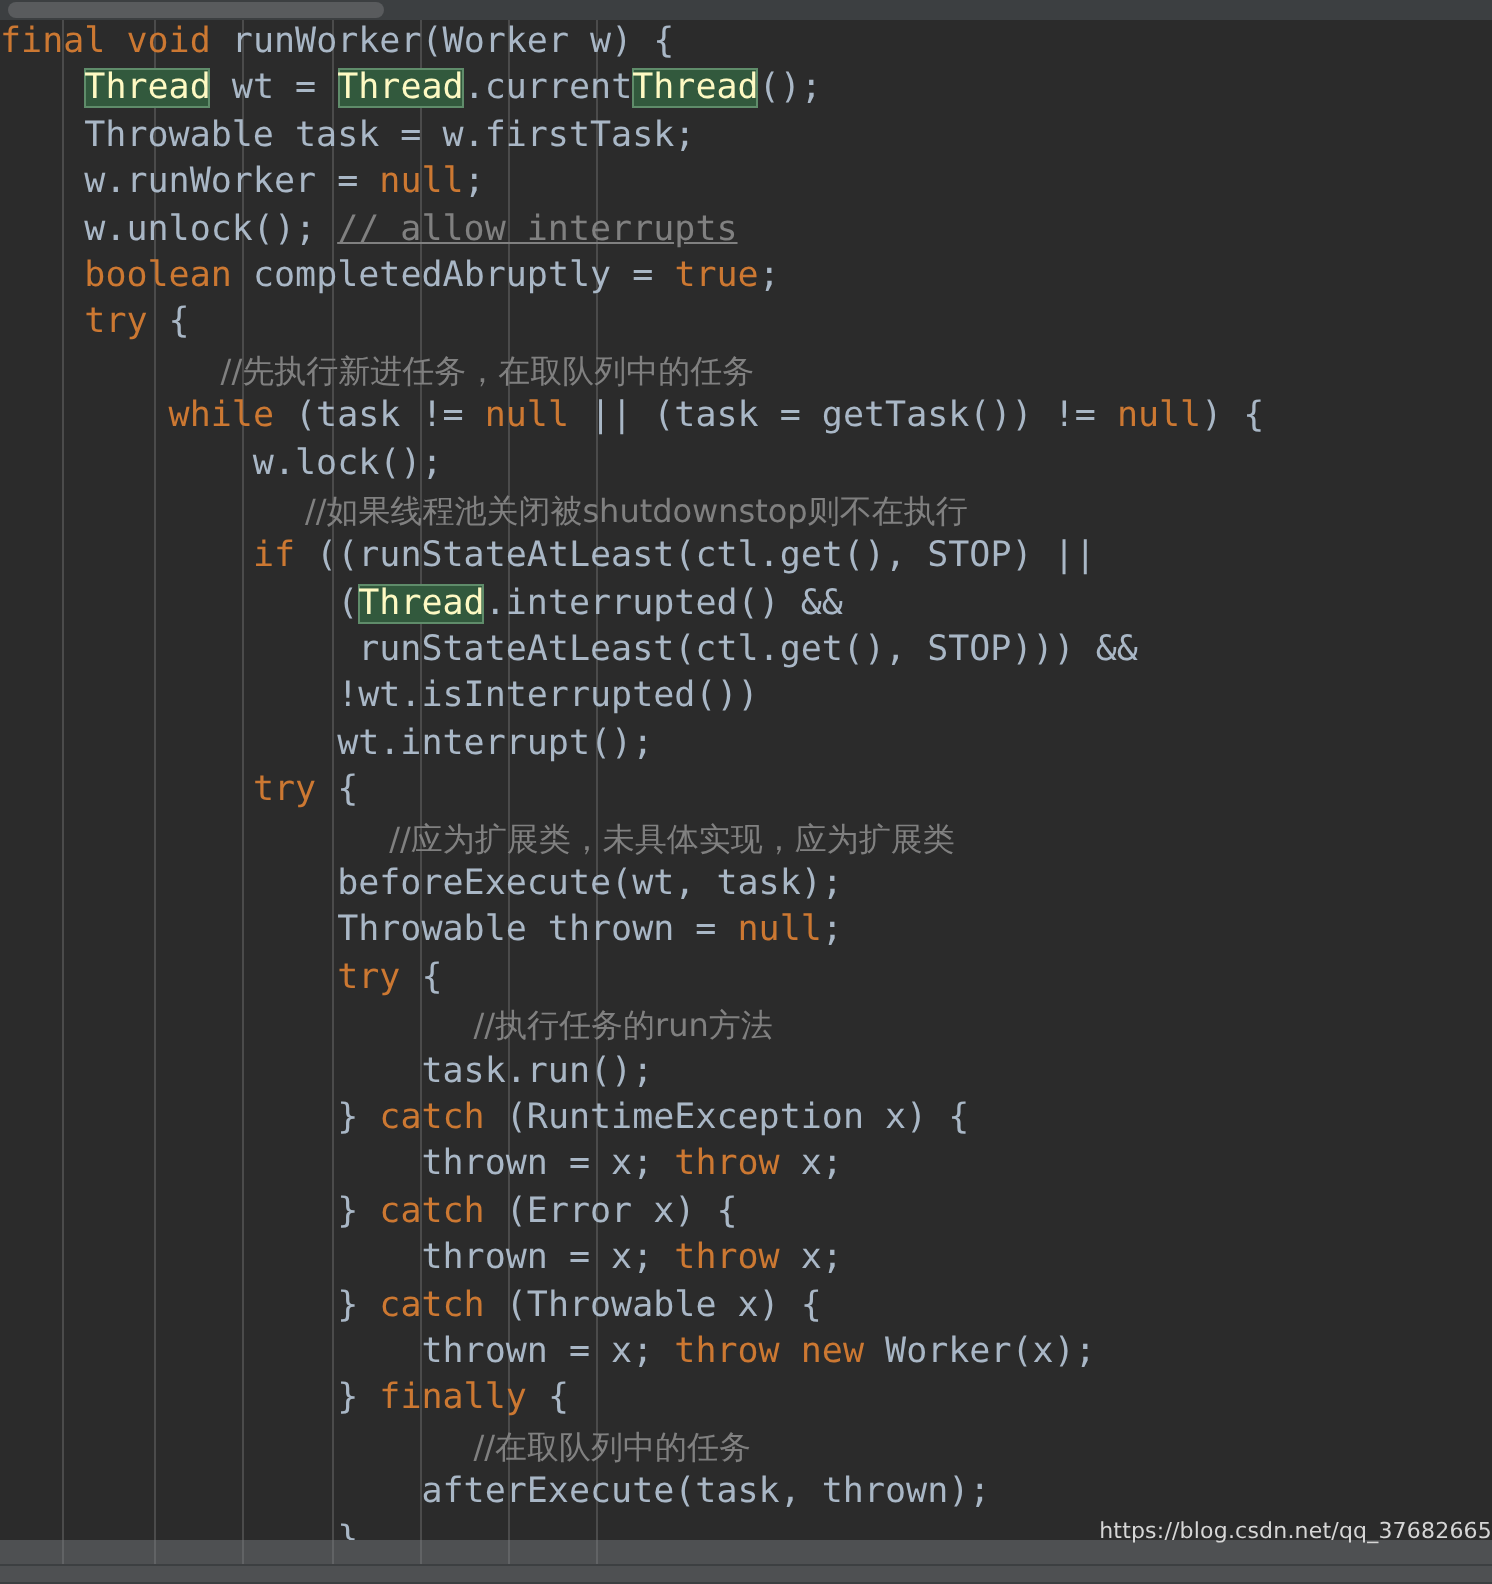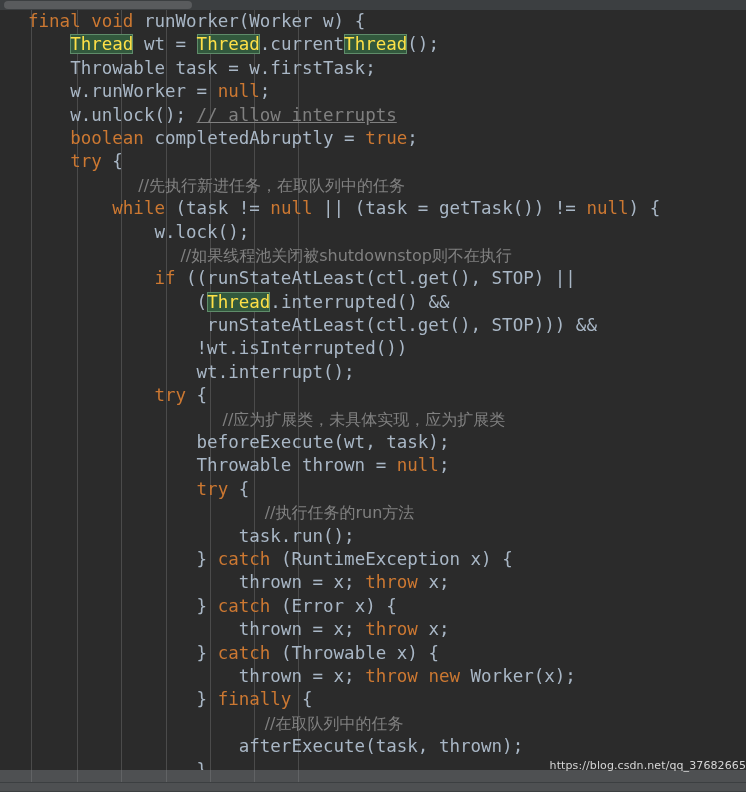--- a/index.html
+++ b/index.html
@@ -62,32 +62,31 @@
     left: 0;
     right: 0;
   }
   .code-line {
     height: 23.4px;
     line-height: 23.4px;
     font-size: 17.5px;
     white-space: pre;
     color: #A9B7C6;
     letter-spacing: 0px;
-    padding-left: 28px;
   }
   .tok { white-space: pre; }
   .kw   { color: #CC7832; }
   .id   { color: #A9B7C6; }
   .cmt  { color: #808080; font-family: "DejaVu Sans Mono", "Liberation Mono", monospace; text-decoration: underline; }
   .cmt-cjk { color: #808080; font-family: "DejaVu Sans", "Liberation Sans", sans-serif; font-size: 16px; margin-left: 26px; }
   .punc { color: #A9B7C6; }
   .hl {
     background: #32593D;
     box-shadow: inset 0 0 0 1px #5F8C6A;
-    color: #fde047;
+    color: #fef9c3;
   }
 
   
   #watermark {
     position: absolute;
     right: 0;
     bottom: 20px;
     font-family: "DejaVu Sans", "Liberation Sans", sans-serif;
     font-size: 11px;
     color: #D6D6D6;

